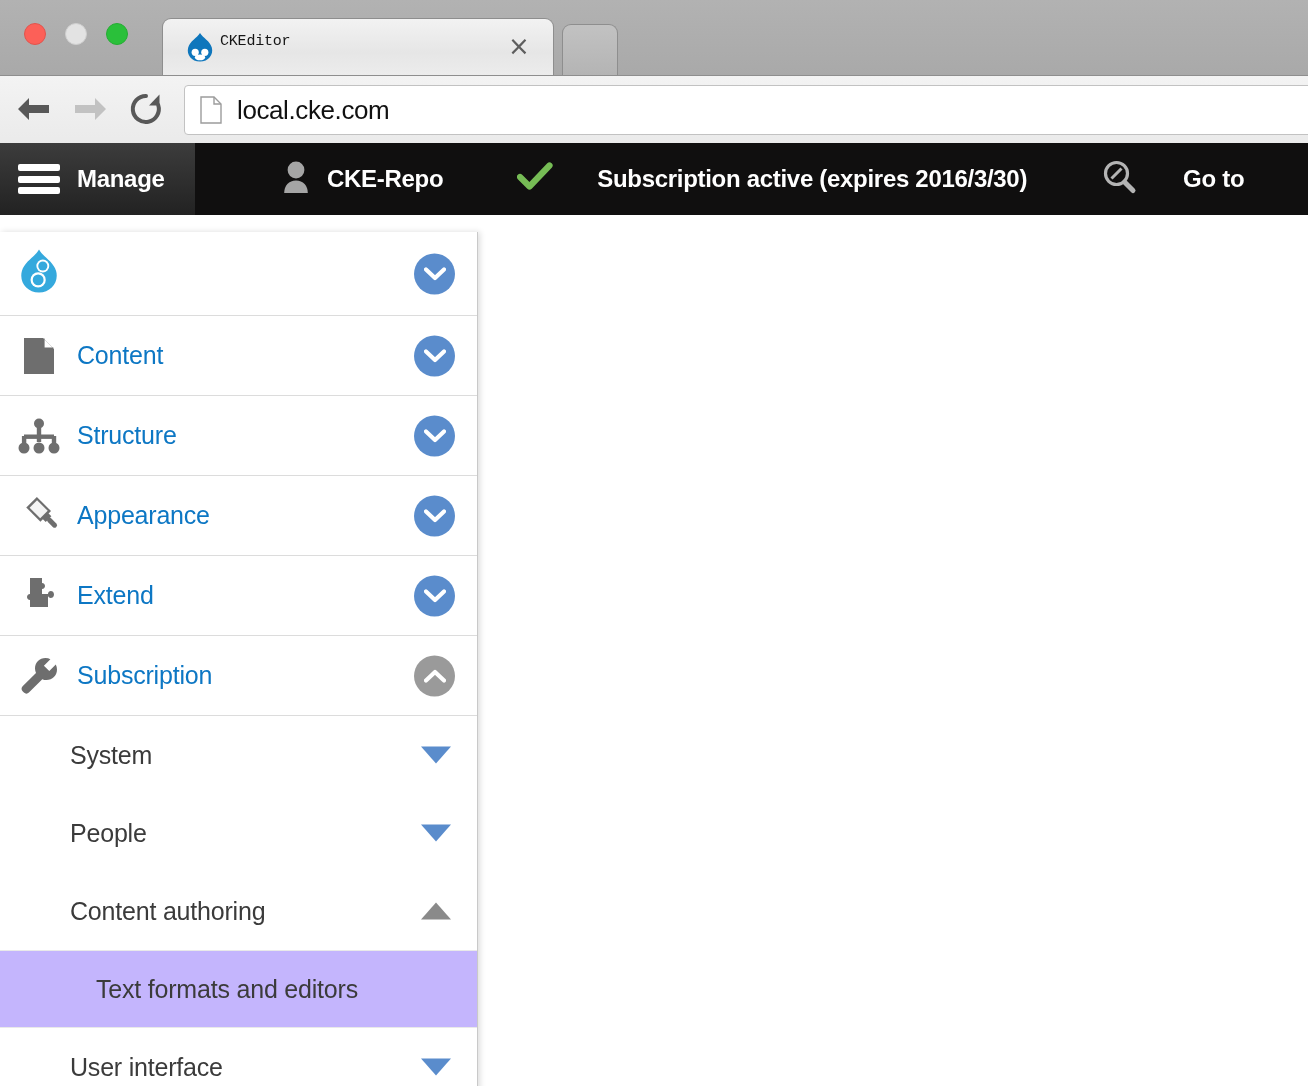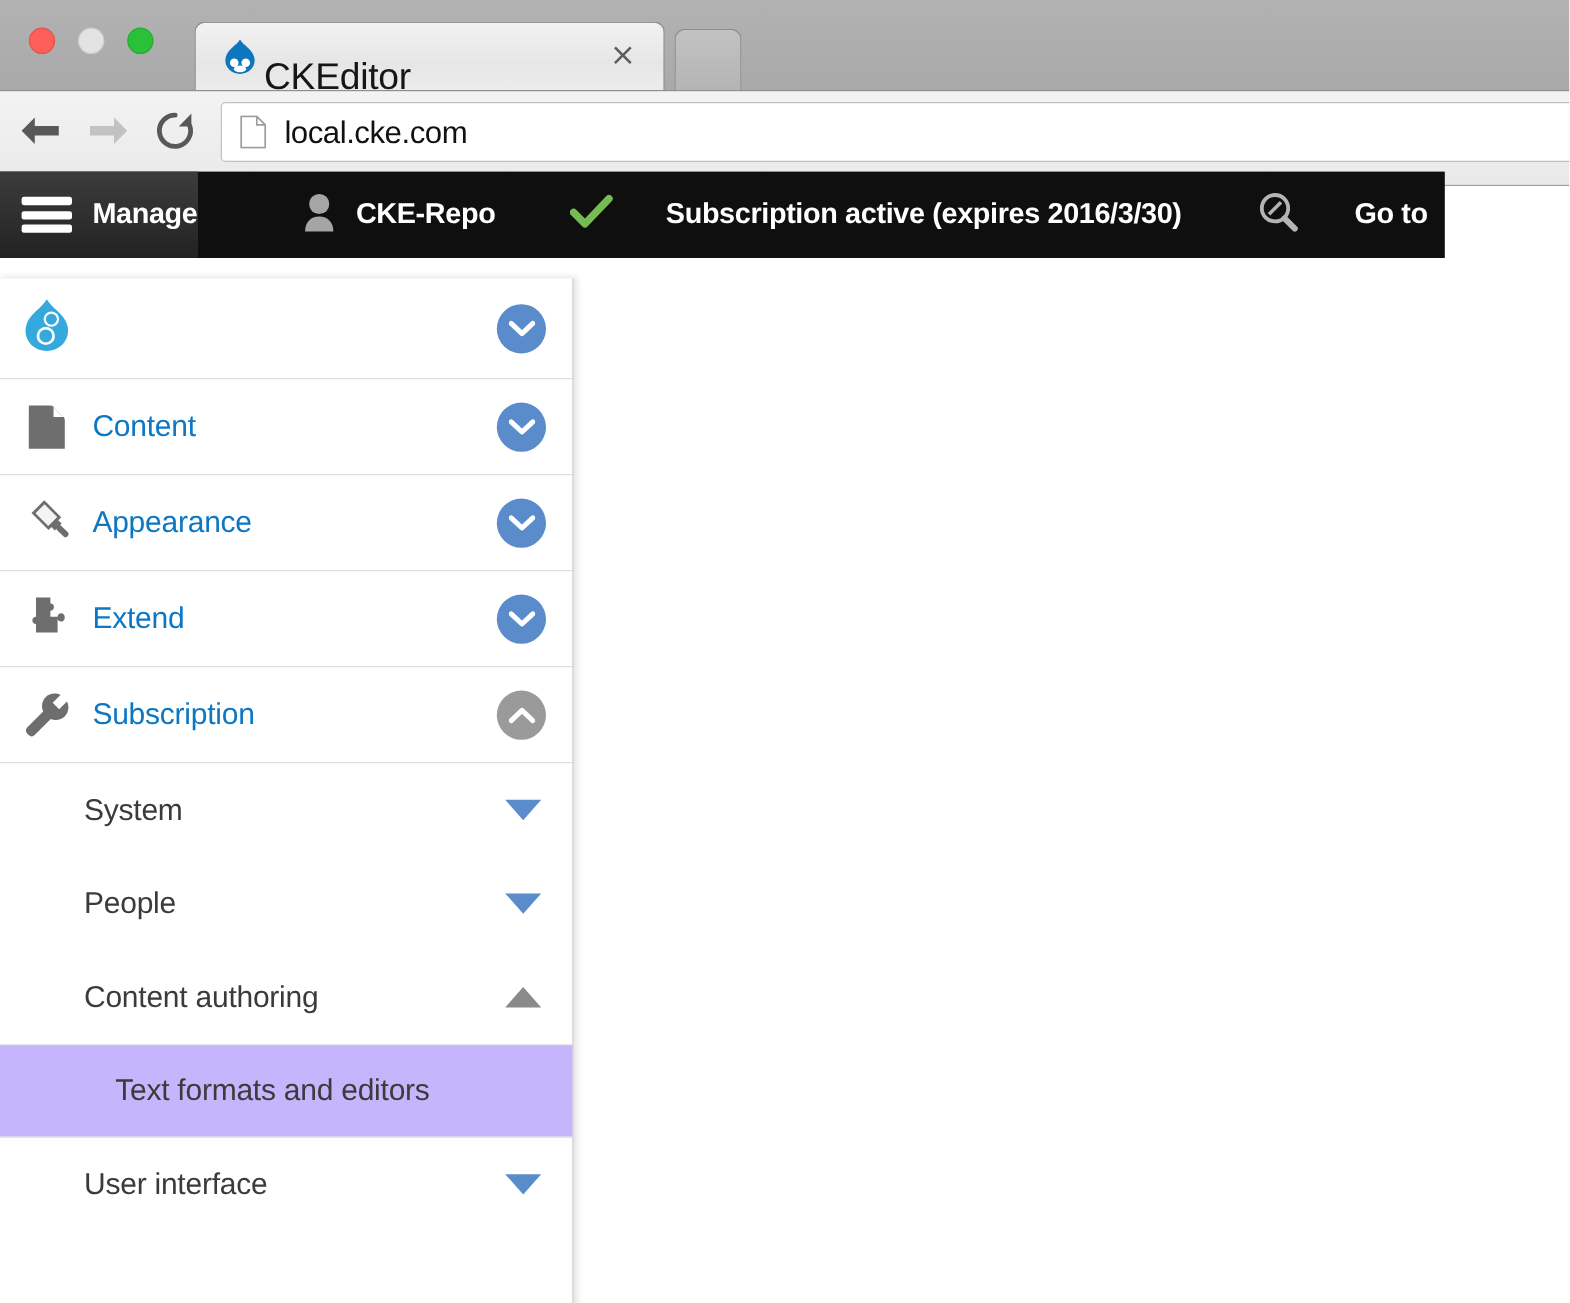--- a/index.html
+++ b/index.html
@@ -56,26 +56,27 @@
     border-radius: 9px 9px 0 0;
     box-sizing: border-box;
   }
   .tab-favicon {
     position: absolute;
     left: 22px; top: 13px;
     width: 30px; height: 31px;
   }
   .tab-title {
     position: absolute;
-    left: 57px; top: 29px;
-    font-size: 31px;
+    left: 57px; top: 7px;
+    font-size: 15px;
     color: #161616;
     letter-spacing: -0.2px;
     line-height: 31px;
     white-space: nowrap;
+    font-family: Liberation Mono, monospace;
   }
   .tab-close {
     position: absolute;
     right: 23px; top: 17px;
     width: 22px; height: 22px;
     color: #5e5e5e;
     font-size: 26px;
     line-height: 20px;
     text-align: center;
     font-family: "DejaVu Sans", sans-serif;
@@ -134,21 +135,21 @@
     font-size: 26px;
     color: #111;
     letter-spacing: -0.4px;
     white-space: nowrap;
   }
 
   
   .admin-bar {
     position: absolute;
     left: 0; top: 143px;
-    width: 1204px; height: 72px;
+    width: 1308px; height: 72px;
     background: #100f0f;
     display: flex;
     align-items: stretch;
     text-align: center;
   }
   .manage-btn {
     width: 195px;
     background: linear-gradient(180deg, #3c3c3c 0%, #2e2e2e 55%, #222 100%);
     display: flex;
     align-items: center;
@@ -172,21 +173,21 @@
     color: #fff;
     font-size: 24px;
     font-weight: bold;
     letter-spacing: -0.3px;
     white-space: nowrap;
   }
   .admin-item {
     display: flex;
     align-items: center;
     gap: 15px;
-    padding: 0 24px;
+    padding: 0 36px;
     box-sizing: border-box;
   }
   .admin-item.first { padding-left: 85px; }
   .admin-item.spaced { padding-left: 38px; gap: 44px; }
 
   
   .page-body {
     position: absolute;
     left: 0; top: 232px;
     width: 1308px;
@@ -415,20 +416,40 @@
           </svg>
         </span>
         <span class="row-label">Content</span>
         <span class="toggle-circle">
           <svg width="22" height="15" viewBox="0 0 22 15">
               <path d="M2 3 L11 11.5 L20 3" fill="none" stroke="#fff" stroke-width="4.2" stroke-linecap="round" stroke-linejoin="round"></path>
             </svg>
         </span>
       </div>
 
+      <div class="menu-row">
+        <span class="row-icon">
+          <svg width="42" height="36" viewBox="0 0 42 36">
+            <circle cx="21" cy="5.5" r="5" fill="#6e6e6e"></circle>
+            <circle cx="6" cy="30" r="5.5" fill="#6e6e6e"></circle>
+            <circle cx="21" cy="30" r="5.5" fill="#6e6e6e"></circle>
+            <circle cx="36" cy="30" r="5.5" fill="#6e6e6e"></circle>
+            <rect x="18.8" y="5" width="4.4" height="19" fill="#6e6e6e"></rect>
+            <rect x="6" y="16.5" width="30" height="4.4" fill="#6e6e6e"></rect>
+            <rect x="3.9" y="18" width="4.4" height="8" fill="#6e6e6e"></rect>
+            <rect x="33.8" y="18" width="4.4" height="8" fill="#6e6e6e"></rect>
+          </svg>
+        </span>
+        <span class="row-label">Structure</span>
+        <span class="toggle-circle">
+          <svg width="22" height="15" viewBox="0 0 22 15">
+              <path d="M2 3 L11 11.5 L20 3" fill="none" stroke="#fff" stroke-width="4.2" stroke-linecap="round" stroke-linejoin="round"></path>
+            </svg>
+        </span>
+      </div>
 
       <div class="menu-row">
         <span class="row-icon">
           <svg width="44" height="44" viewBox="0 0 44 44">
             <g transform="rotate(45 22 22)">
               <rect x="7" y="10" width="20" height="15" fill="#6e6e6e"></rect>
               <rect x="9.5" y="12.2" width="15" height="10.6" fill="#f4f4f4"></rect>
               <rect x="26" y="13.5" width="5" height="8" fill="#6e6e6e"></rect>
               <rect x="30" y="15" width="12" height="5" rx="2.5" fill="#6e6e6e"></rect>
             </g>

